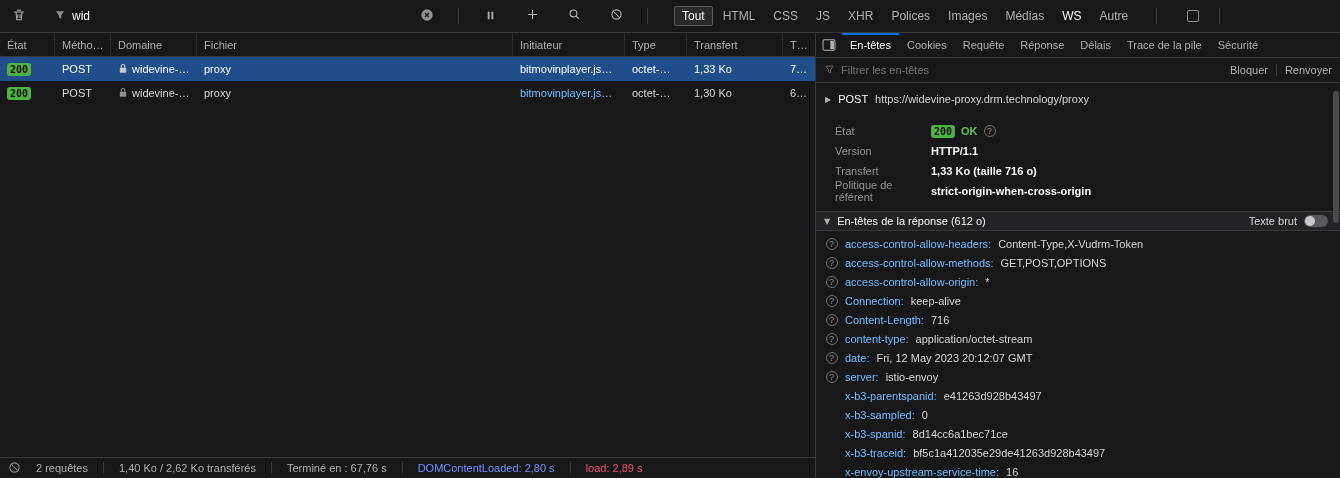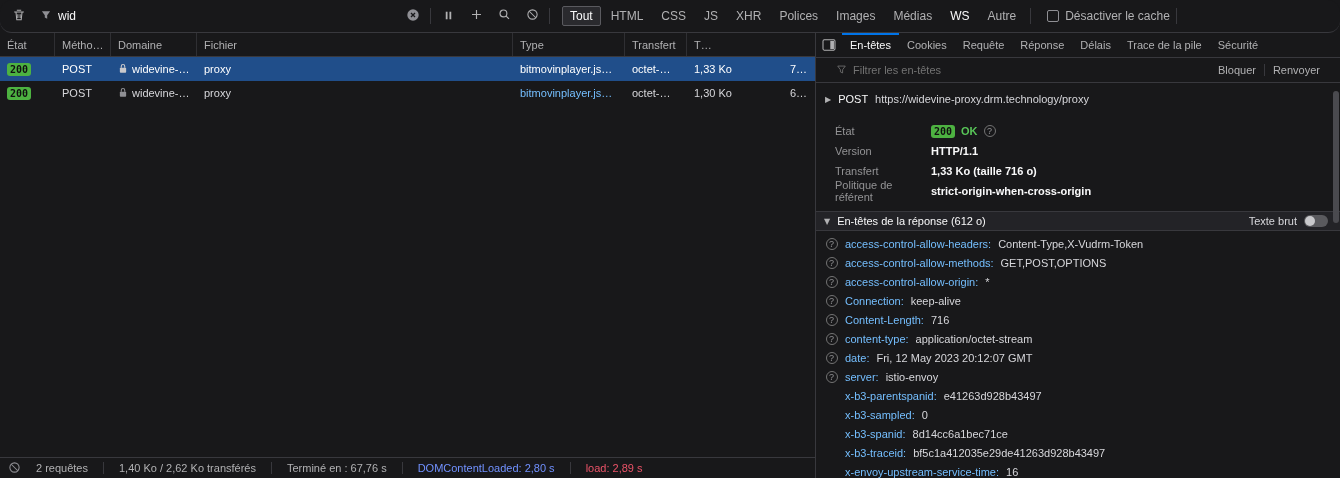--- a/index.html
+++ b/index.html
@@ -3,21 +3,21 @@
 <meta charset="utf-8">
 <style>
   * { margin:0; padding:0; box-sizing:border-box; }
   html,body { background:#0c0c0d; }
   .app { width:1340px; height:478px; background:#18181a; color:#d7d7db;
          font-family:"Liberation Sans","DejaVu Sans",sans-serif; font-size:11px;
          overflow:hidden; display:flex; flex-direction:column; }
 
   
   .toolbar { flex:0 0 33px; border-bottom:1px solid #38383d; display:flex; align-items:center;
-             padding:0 8px; gap:6px; background:#18181a;border-radius:12px; }
+             padding:0 8px; gap:20px; background:#18181a; }
   .icon-btn { background:none; border:none; display:flex; align-items:center; justify-content:center;
               width:22px; height:22px; cursor:default; }
   .vsep { width:1px; height:16px; background:#38383d; flex:0 0 1px; }
   .filter-box { display:flex; align-items:center; gap:6px; width:388px; height:22px; padding:0 4px; }
   .filter-text { color:#f9f9fa; font-size:12px; }
   .filter-box .clear { margin-left:auto; display:flex; }
   .fgroup { display:flex; align-items:center; gap:2px; margin-left:6px; }
   .fbtn { background:none; border:1px solid transparent; color:#b1b1b3; font-size:12px;
           font-family:inherit; padding:2px 7px; border-radius:2px; cursor:default; }
   .fbtn.active { border-color:#5a5a5f; background:#2a2a2e; color:#f9f9fa; }
@@ -55,21 +55,21 @@
   .loadt { color:#eb5368; }
 
   
   .tabs { flex:0 0 25px; border-bottom:1px solid #38383d; display:flex; align-items:stretch; overflow:hidden; }
   .tab { padding:0 8px; display:flex; align-items:center; color:#b1b1b3; white-space:nowrap;
          position:relative; cursor:default; }
   .tab.active { color:#f9f9fa; }
   .tab.active::after { content:""; position:absolute; left:0; right:0; top:0; height:2px; background:#0074e8; }
   .tab-icon { display:flex; align-items:center; padding:0 6px; }
   .hfilter { flex:0 0 25px; border-bottom:1px solid #38383d; display:flex; align-items:center;
-             padding:0 20px; gap:6px; overflow:hidden; }
+             padding:0 8px; gap:6px; overflow:hidden; }
   .placeholder { color:#737373; }
   .hf-actions { margin-left:auto; display:flex; align-items:center; gap:8px; color:#b1b1b3; white-space:nowrap; }
   .detail-scroll { flex:1; overflow:hidden; }
 
   .url-row { height:24px; display:flex; align-items:center; gap:7px; padding:0 9px; margin-top:4px; white-space:nowrap; }
   .tri { font-family:"DejaVu Sans",sans-serif; font-size:8px; color:#b1b1b3; }
   .url-method { color:#f9f9fa; }
   .url-text { color:#d7d7db; }
 
   .summary { margin:10px 0 10px 19px; }
@@ -169,33 +169,33 @@
       <button class="fbtn">XHR</button>
       <button class="fbtn">Polices</button>
       <button class="fbtn">Images</button>
       <button class="fbtn">Médias</button>
       <button class="fbtn bright">WS</button>
       <button class="fbtn">Autre</button>
     </div>
     <div class="vsep"></div>
     <div class="cache-wrap">
       <span class="checkbox"></span>
-      <span>Désactiver le cache</span>
     </div>
     <div class="vsep"></div>
   </div>
 
   <div class="main">
 
     <div class="left">
       <div class="grid thead">
         <div class="cell">État</div>
         <div class="cell">Métho…</div>
         <div class="cell">Domaine</div>
         <div class="cell">Fichier</div>
+        <div class="cell">Initiateur</div>
         <div class="cell">Type</div>
         <div class="cell">Transfert</div>
         <div class="cell" style="border-right:none">T…</div>
       </div>
 
       <div class="grid req-row selected">
         <div class="cell">
             <span class="status-badge">200</span>
           </div>
         <div class="cell">POST</div>

